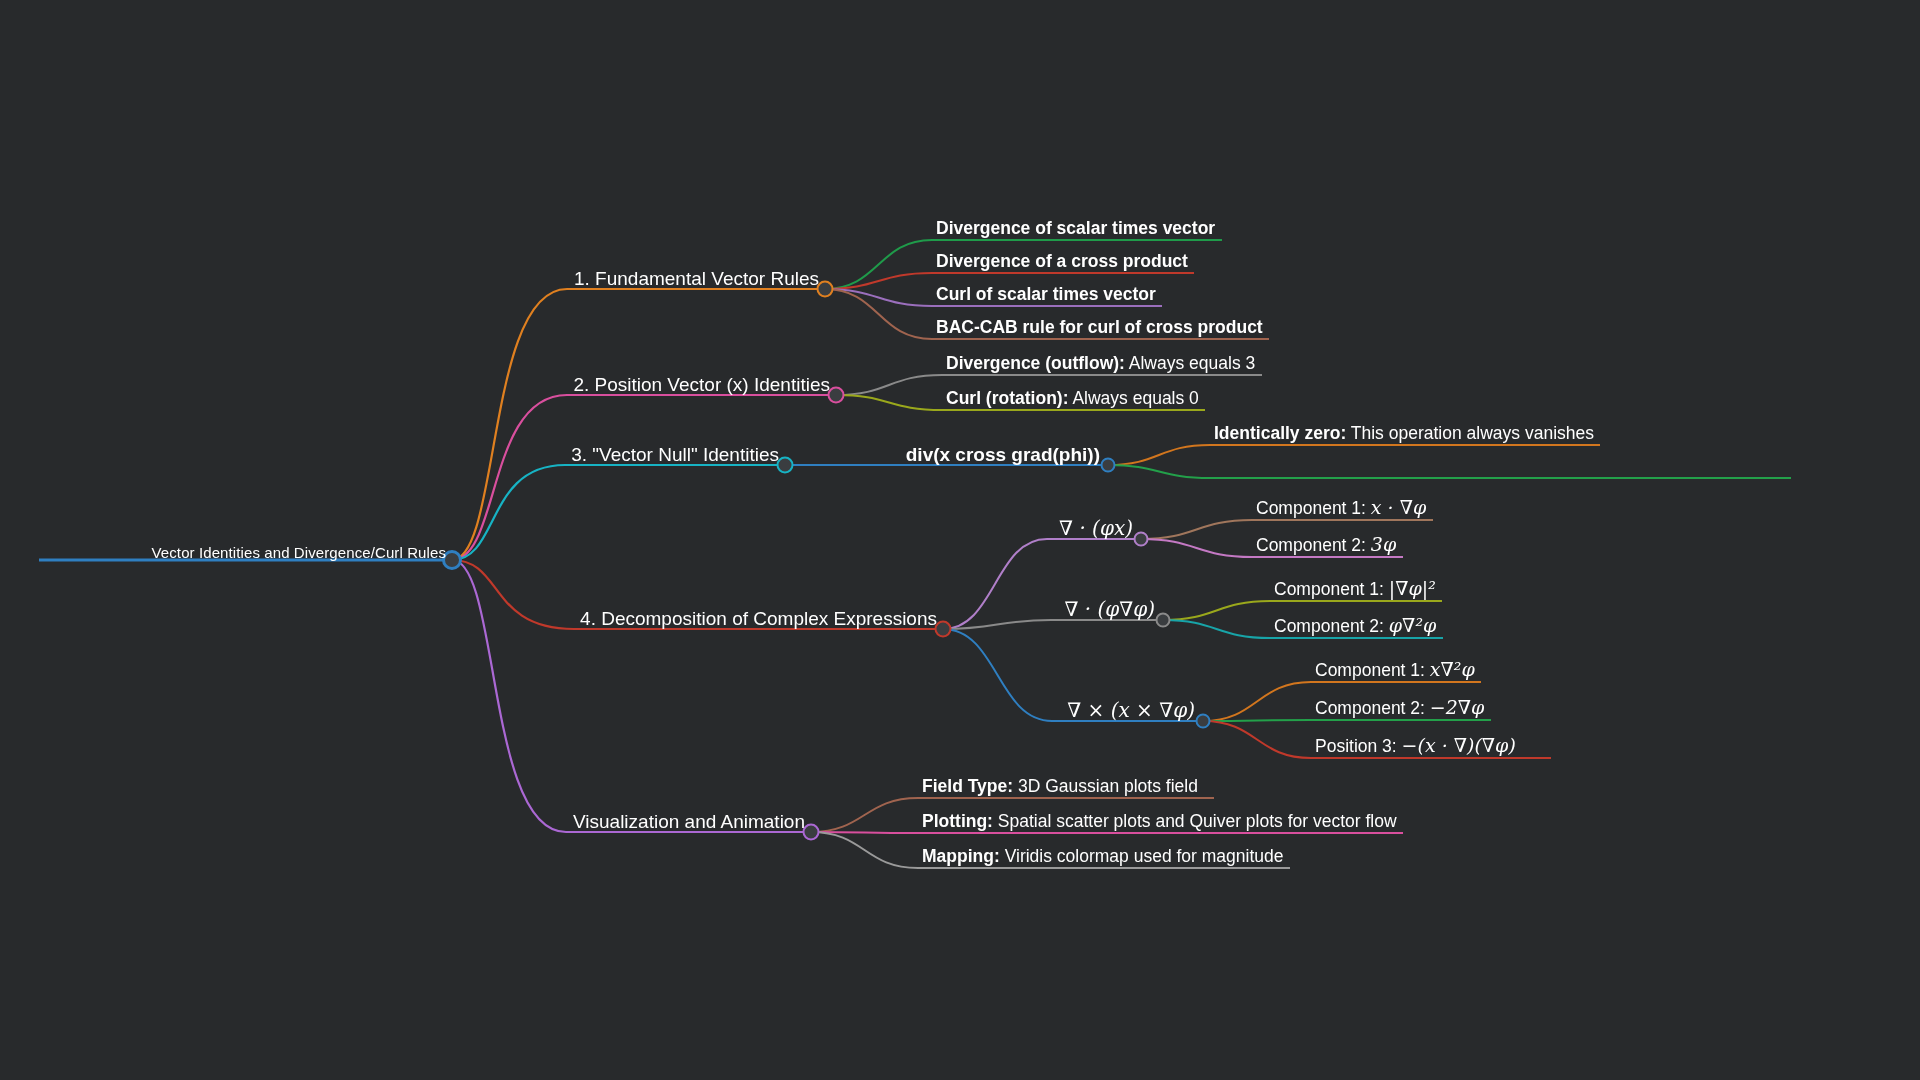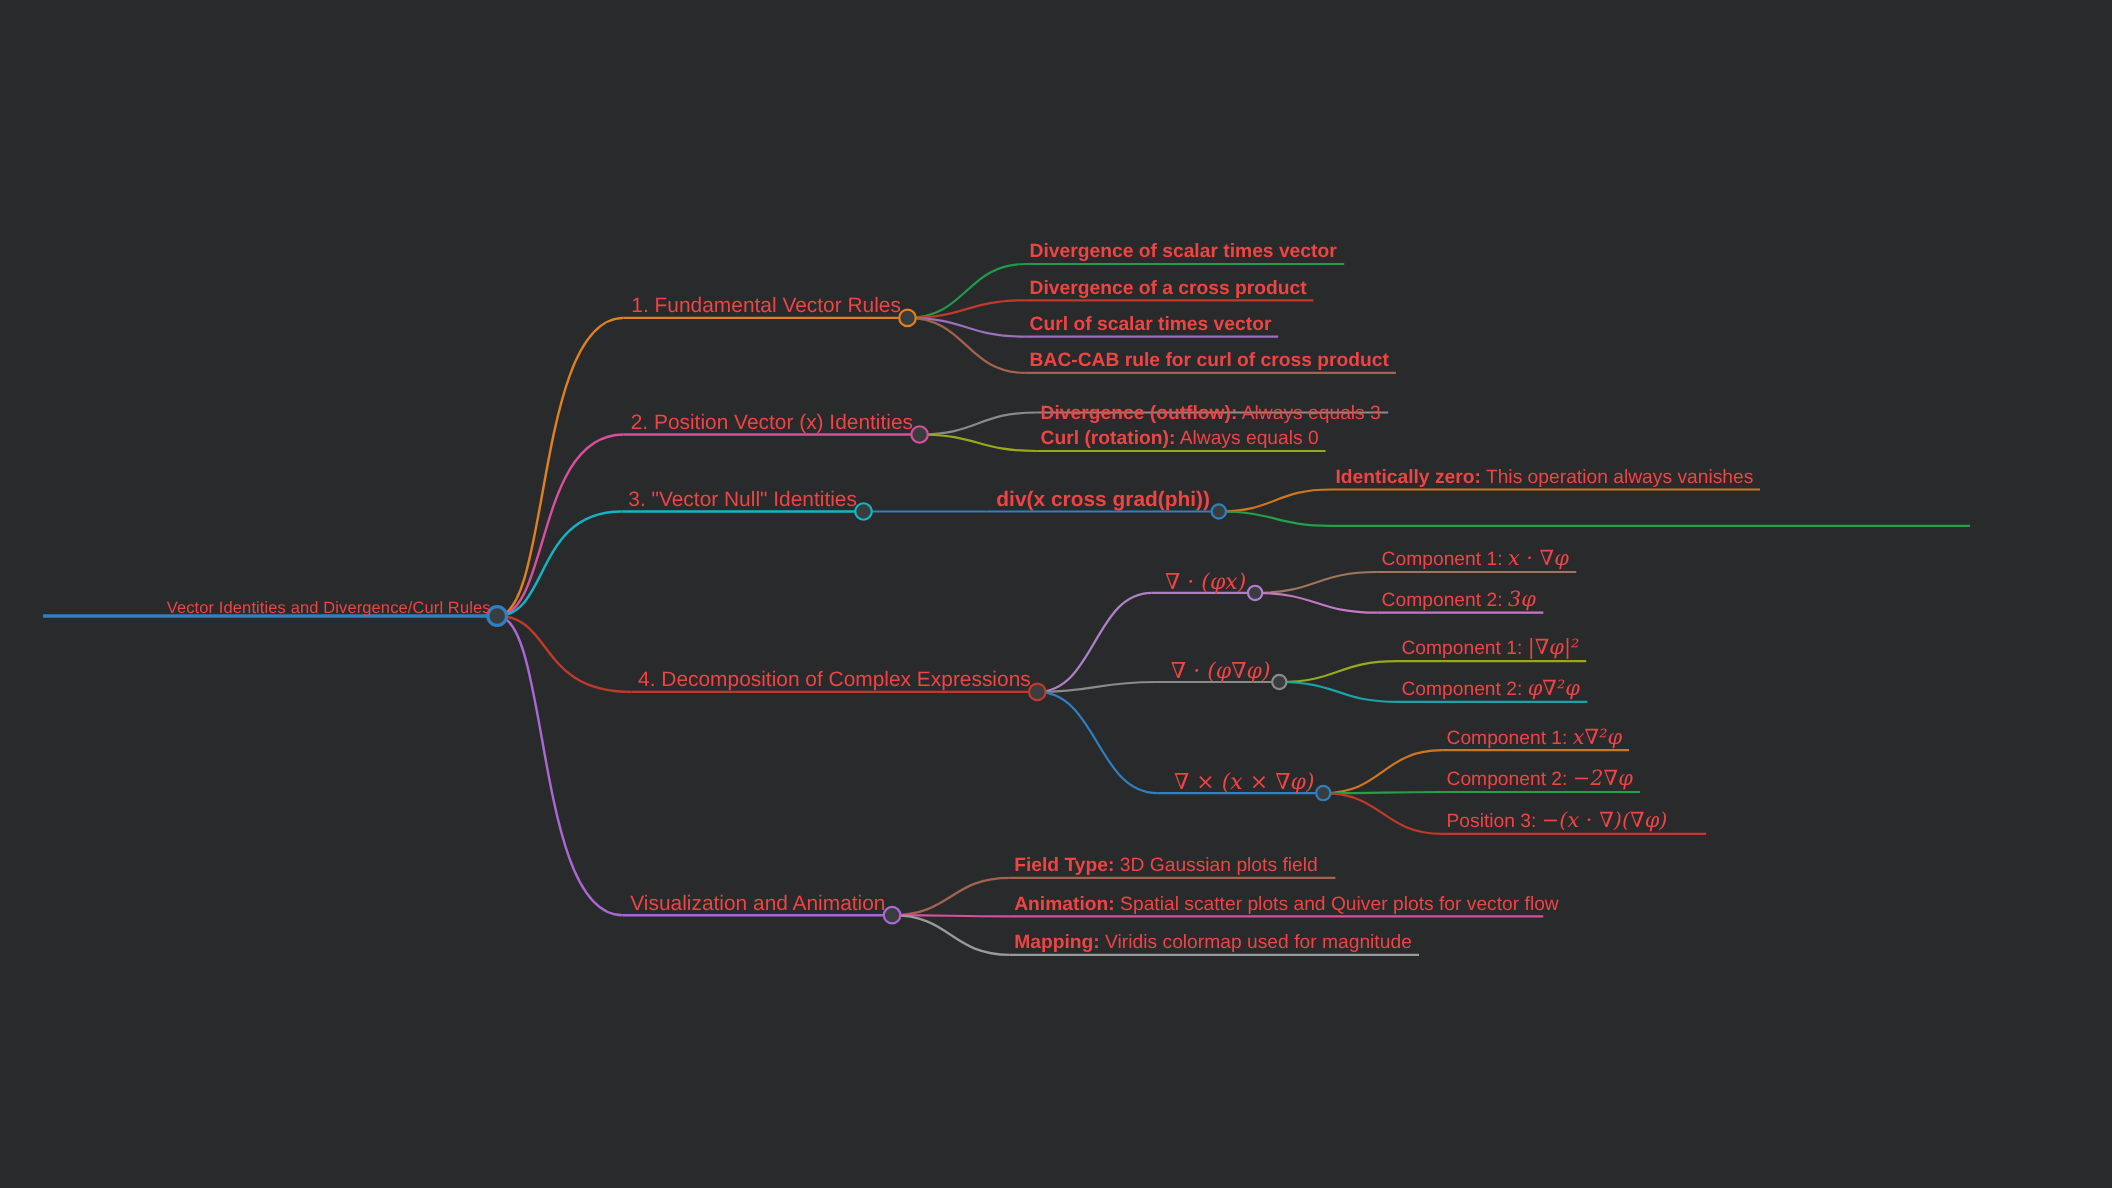--- a/index.html
+++ b/index.html
@@ -39,21 +39,21 @@
     width: 17px; height: 17px;
     border: 2.5px solid #888;
   }
   .node.sub {
     width: 15px; height: 15px;
     border: 2.5px solid #888;
   }
   .label {
     position: absolute;
     white-space: nowrap;
-    color: #ef4444;
+    color: #ffffff;
     z-index: 6;
   }
   
   .label.root-label {
     font-size: 15px;
     letter-spacing: 0.1px;
     transform: translate(-100%, -100%);
     padding-right: 6px;
   }
   .label.branch-label {
@@ -161,21 +161,21 @@
   <div class="node branch" style="left:825px; top:289px; border-color:#e08020;"></div>
 
   <div class="label leaf-label bold" style="left:932px; top:240px;">Divergence of scalar times vector</div>
   <div class="label leaf-label bold" style="left:932px; top:273px;">Divergence of a cross product</div>
   <div class="label leaf-label bold" style="left:932px; top:306px;">Curl of scalar times vector</div>
   <div class="label leaf-label bold" style="left:932px; top:339px;">BAC-CAB rule for curl of cross product</div>
 
   <div class="label branch-label" style="left:836px; top:396px;">2. Position Vector (x) Identities</div>
   <div class="node branch" style="left:836px; top:395px; border-color:#d94f9e;"></div>
 
-  <div class="label leaf-label" style="left:942px; top:375px;margin-top:12px;">
+  <div class="label leaf-label" style="left:942px; top:375px;">
     <b>Divergence (outflow):</b>
     <span>Always equals 3</span>
   </div>
   <div class="label leaf-label" style="left:942px; top:410px;">
     <b>Curl (rotation):</b>
     <span>Always equals 0</span>
   </div>
 
   <div class="label branch-label" style="left:785px; top:466px;">3. "Vector Null" Identities</div>
   <div class="node branch" style="left:785px; top:465px; border-color:#17b3c4;"></div>
@@ -232,21 +232,21 @@
   </div>
 
   <div class="label branch-label" style="left:811px; top:833px;">Visualization and Animation</div>
   <div class="node branch" style="left:811px; top:832px; border-color:#ab68d4;"></div>
 
   <div class="label leaf-label" style="left:918px; top:798px;">
     <b>Field Type:</b>
     <span>3D Gaussian plots field</span>
   </div>
   <div class="label leaf-label" style="left:918px; top:833px;">
-    <b>Animation:</b>
+    <b>Plotting:</b>
     <span>Spatial scatter plots and Quiver plots for vector flow</span>
   </div>
   <div class="label leaf-label" style="left:918px; top:868px;">
     <b>Mapping:</b>
     <span>Viridis colormap used for magnitude</span>
   </div>
 
 </div>
 
 </body></html>

